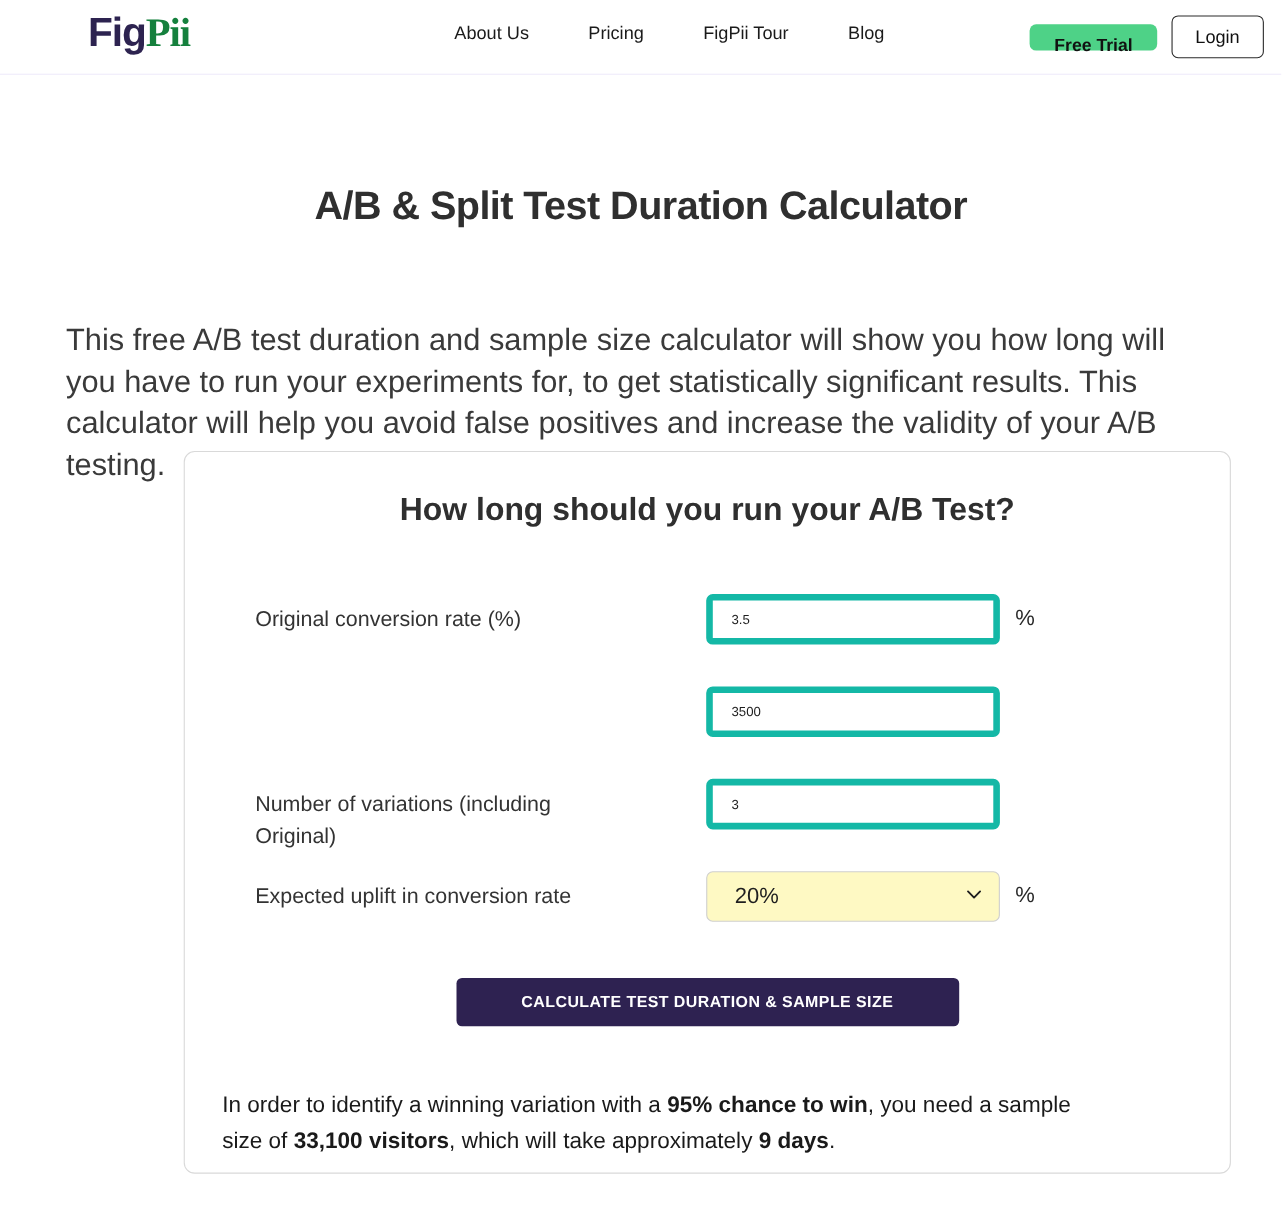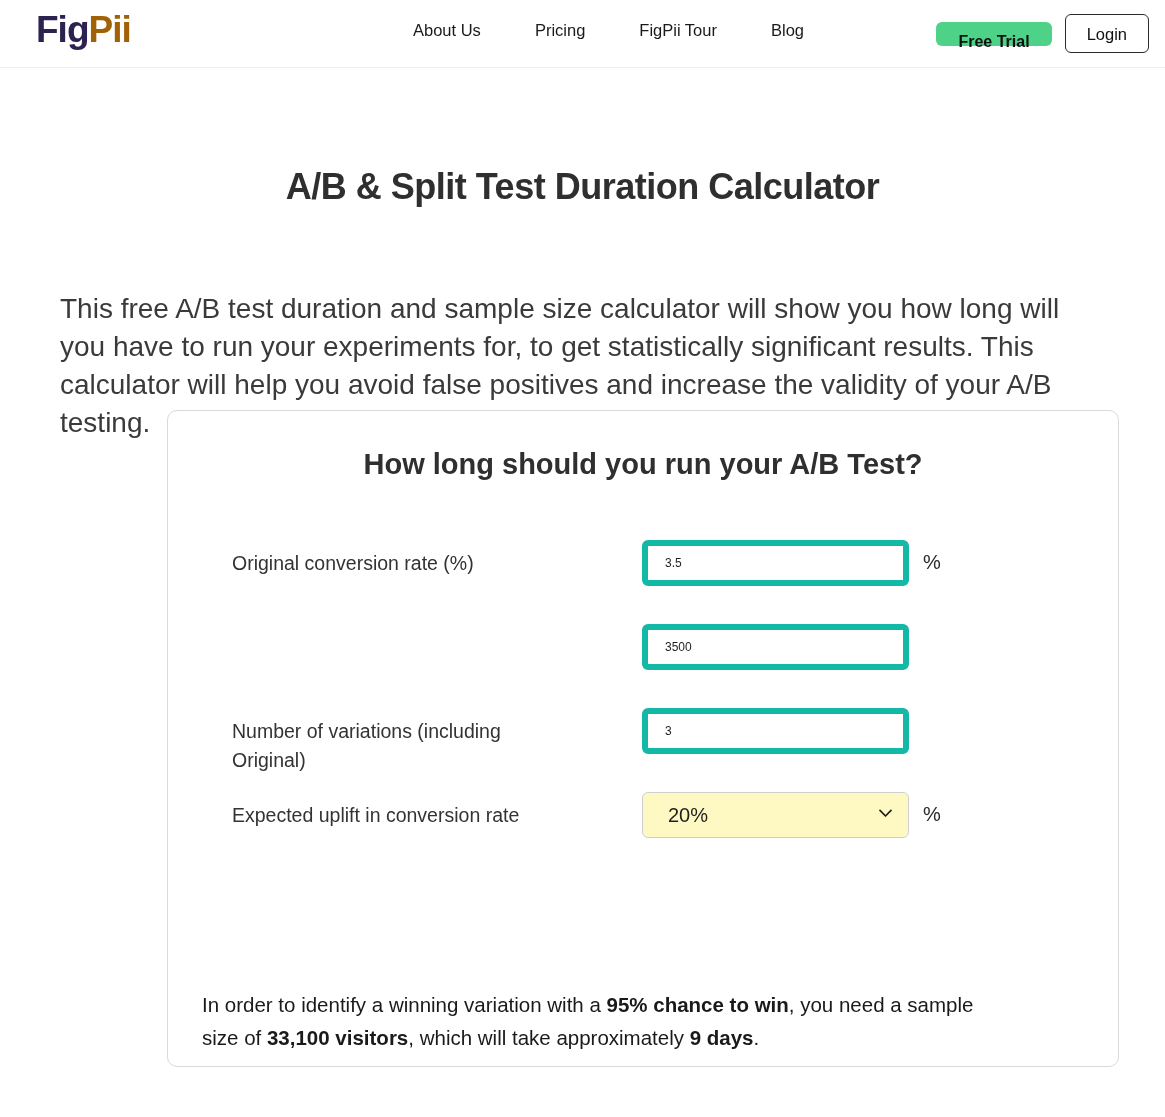--- a/index.html
+++ b/index.html
@@ -238,21 +238,21 @@
     color: #1a1a1a;
   }
   .result-text b { font-weight: bold; }
 </style>
 </head>
 <body>
 
 <header class="site-header">
 
   <div class="logo">
-    <span class="fig" style="color: rgb(45, 35, 80);">Fig</span><span class="pii" style="color: #a16207;">Pii</span>
+    <span class="fig" style="color: rgb(45, 35, 80); margin-left: 44px;">Fig</span><span class="pii" style="color: #15803d; font-family: Liberation Serif, serif;">Pii</span>
   </div>
 
   <nav class="main-nav">
     <a href="#">About Us</a>
     <a href="#">Pricing</a>
     <a href="#">FigPii Tour</a>
     <a href="#">Blog</a>
   </nav>
 
   <div class="header-actions">
@@ -303,18 +303,21 @@
           <svg class="chevron" viewBox="0 0 13 9">
             <path d="M1 1.4 L6.5 7 L12 1.4" fill="none" stroke="#1f1f1f" stroke-width="1.7" stroke-linecap="round" stroke-linejoin="round"></path>
           </svg>
         </div>
       </div>
       <span class="pct-suffix">%</span>
     </div>
 
   </div>
 
+  <div class="calc-btn-wrap">
+    <button class="btn-calculate" style="background: rgb(46, 34, 81);">CALCULATE TEST DURATION &amp; SAMPLE SIZE</button>
+  </div>
 
   <p class="result-text">
     <span>In order to identify a winning variation with a </span><b>95% chance to win</b><span>, you need a sample size of </span><b>33,100 visitors</b><span>, which will take approximately </span><b>9 days</b><span>.</span>
   </p>
 
 </section>
 
 </body></html>

